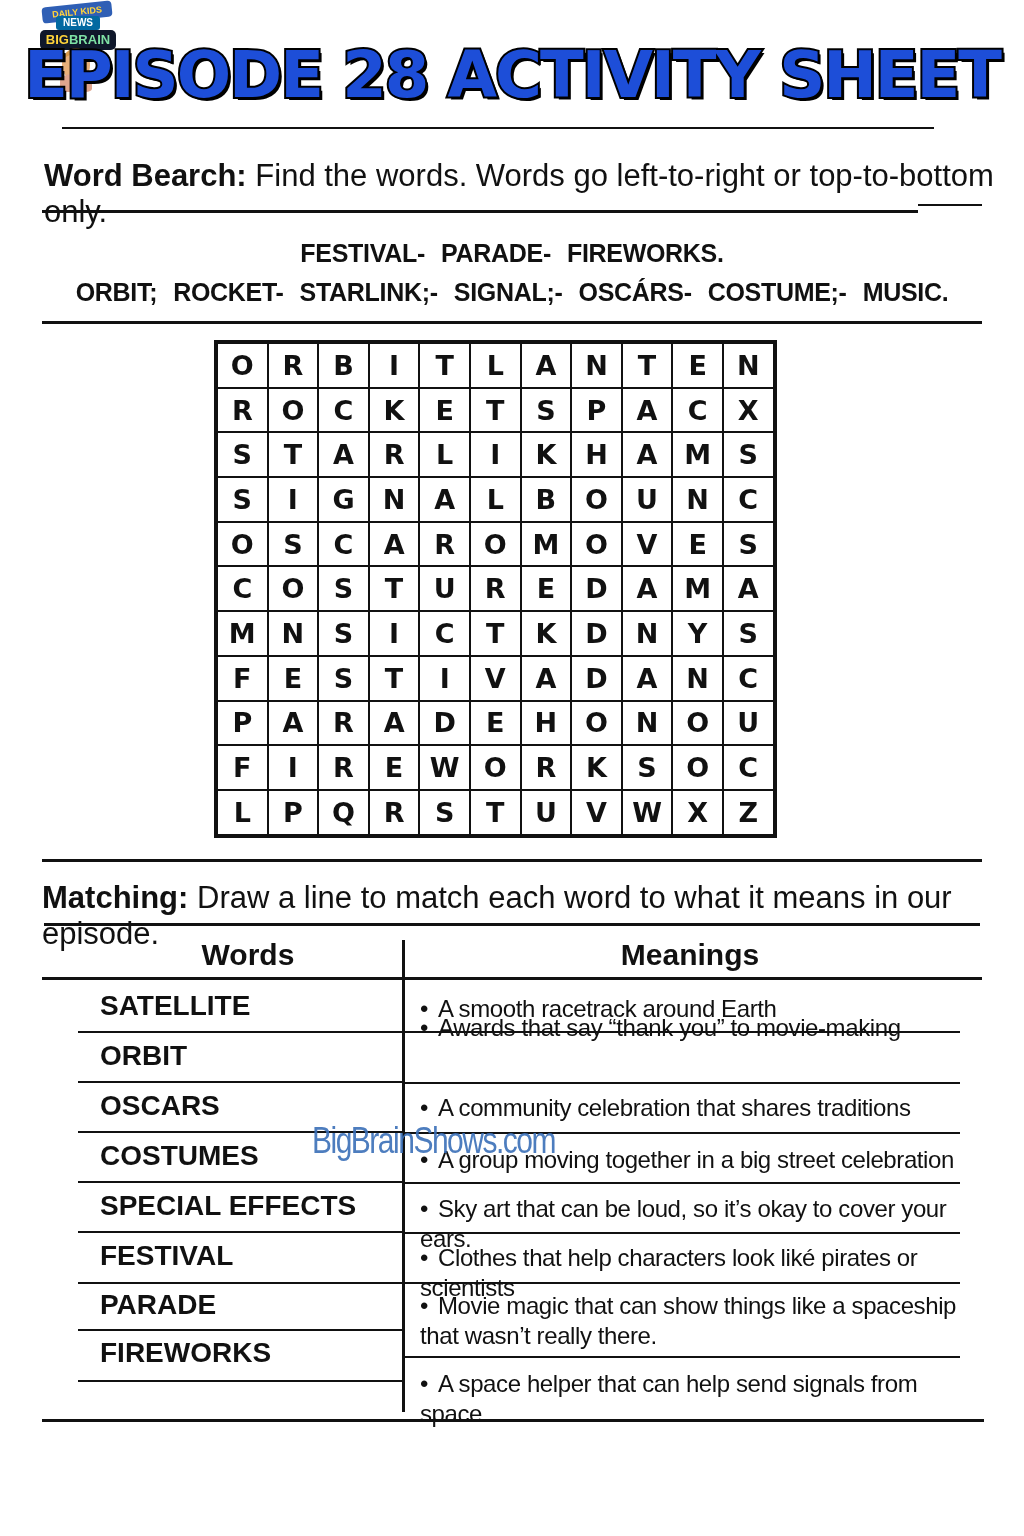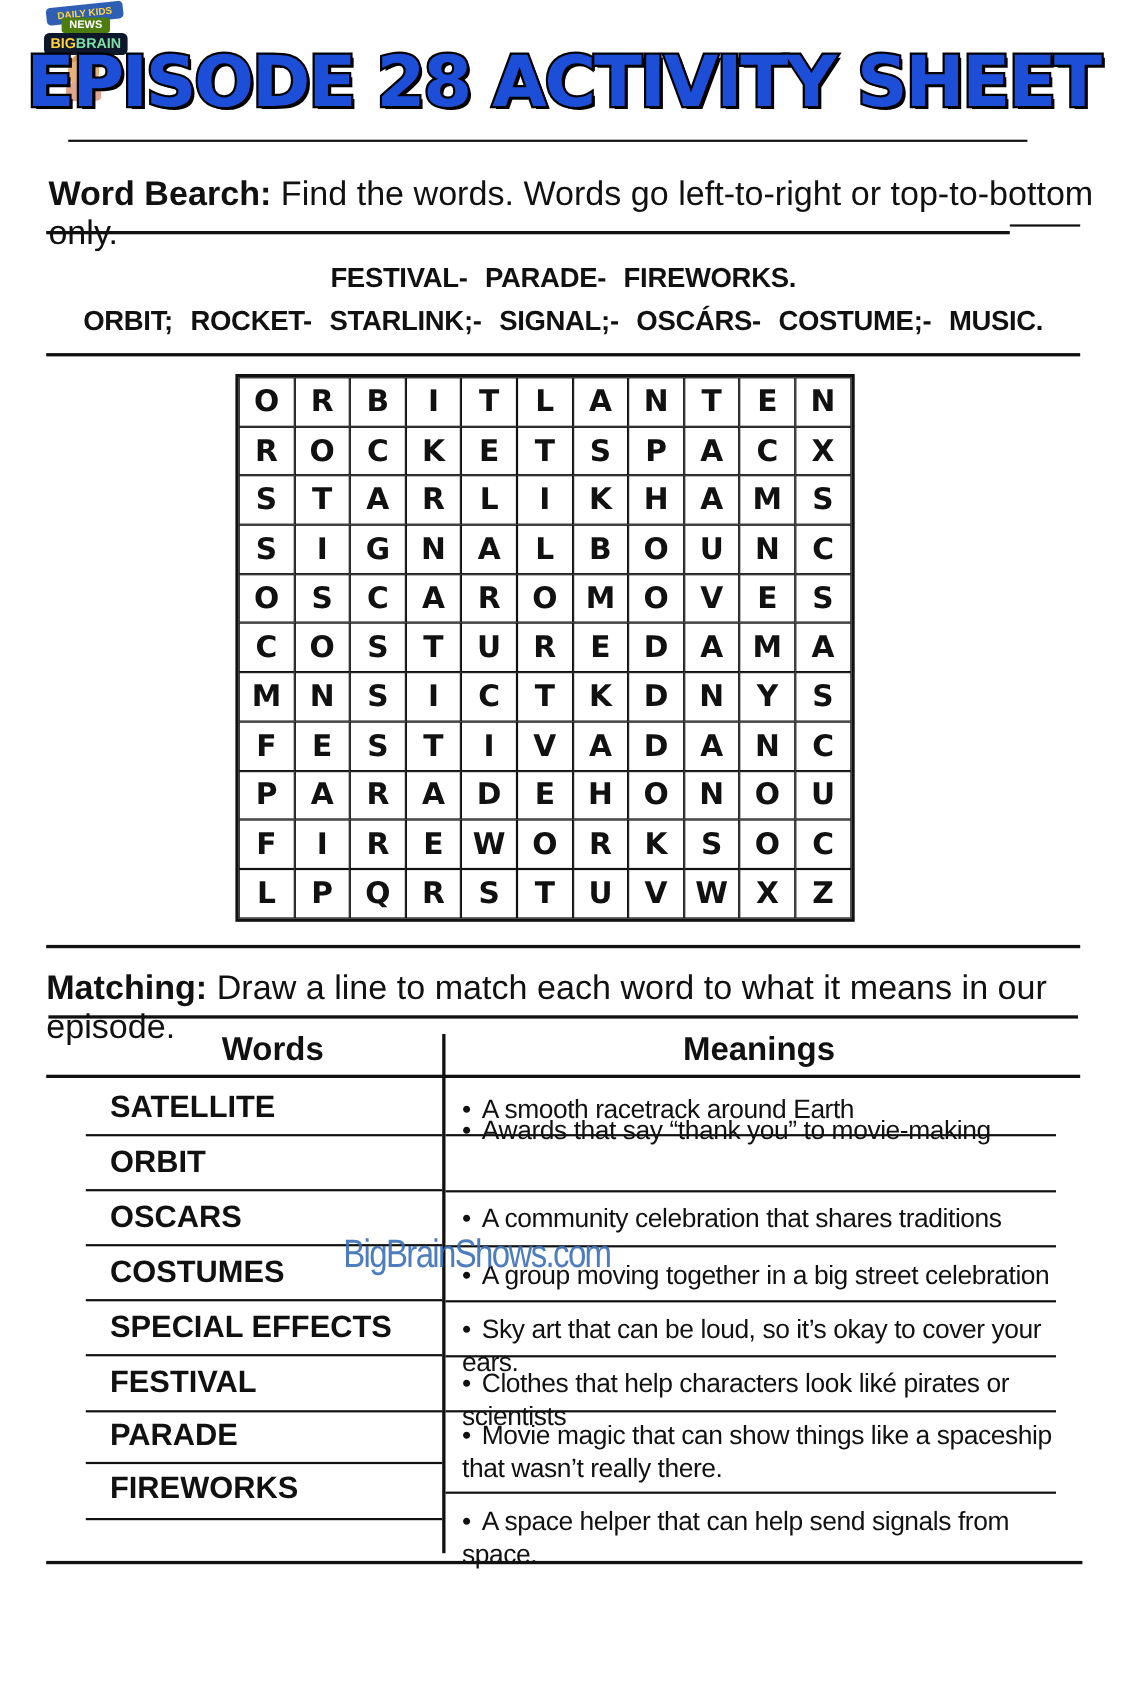--- a/index.html
+++ b/index.html
@@ -1,21 +1,21 @@
 <!DOCTYPE html>
 <html><head>
 <meta charset="utf-8">
 <style>
   html, body { margin:0; padding:0; background:#ffffff; }
   body { width:1024px; height:1536px; position:relative; overflow:hidden; font-family:"Liberation Sans", sans-serif; color:#111; }
   .abs { position:absolute; }
   
   .logo { left:38px; top:2px; width:80px; height:90px; }
   .logo .banner { position:absolute; left:4px; top:2px; width:70px; height:16px; background:#2f5fb5; border-radius:4px; transform:rotate(-6deg); color:#ffd43a; font:bold 9px "Liberation Sans", sans-serif; text-align:center; line-height:16px; }
-  .logo .news { position:absolute; left:18px; top:14px; width:44px; height:14px; background:#4d7c0f; border-radius:3px; color:#fff; font:bold 10px "Liberation Sans", sans-serif; text-align:center; line-height:14px; }
+  .logo .news { position:absolute; left:18px; top:14px; width:44px; height:14px; background:#0369a1; border-radius:3px; color:#fff; font:bold 10px "Liberation Sans", sans-serif; text-align:center; line-height:14px; }
   .logo .bb { position:absolute; left:2px; top:28px; width:76px; height:20px; background:#0f172a; border-radius:5px; font:bold 13px "Liberation Sans", sans-serif; text-align:center; line-height:20px; }
   .logo .bb .b1 { color:#ffd43a; }
   .logo .bb .b2 { color:#7ee0a4; }
   .logo .head { position:absolute; left:24px; top:46px; width:28px; height:26px; background:#e8b07a; border-radius:50% 50% 45% 45%; border-top:6px solid #d89a4c; }
   .logo .body { position:absolute; left:22px; top:72px; width:32px; height:18px; background:#dfa58e; border-radius:40% 40% 20% 20%; }
   
   .title { left:0; top:38px; width:1024px; text-align:center; font:900 64px "DejaVu Sans", sans-serif; letter-spacing:-2px; color:#1d4ed8; -webkit-text-stroke:4px #000; paint-order:stroke fill; text-shadow:3px 3px 0 #000; }
   .rule { background:#111; height:2px; }
   .section-head { font-size:31px; }
   .section-head b { font-weight:bold; }

